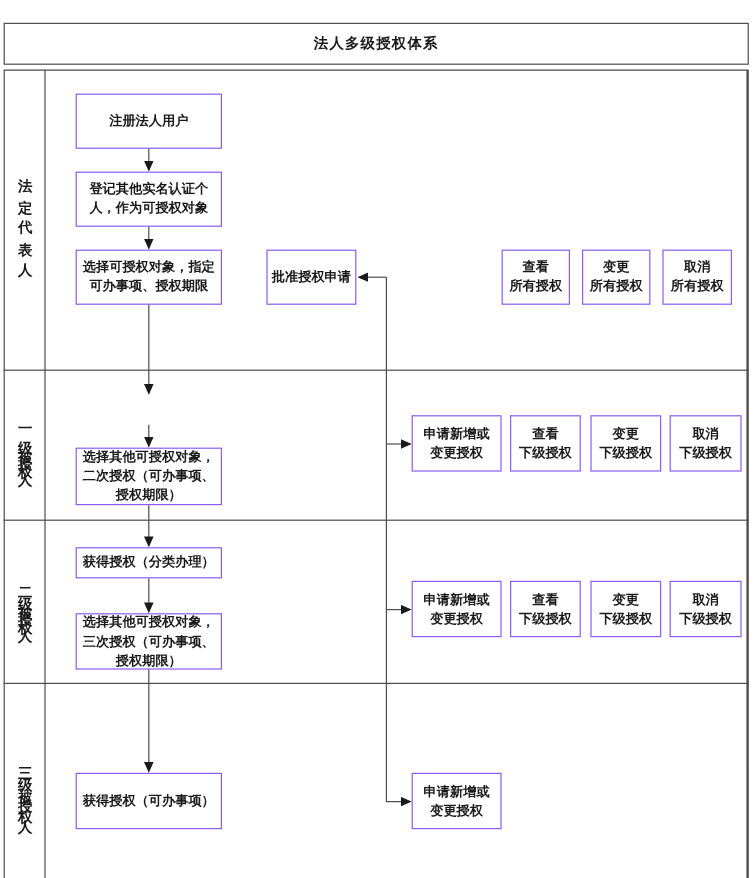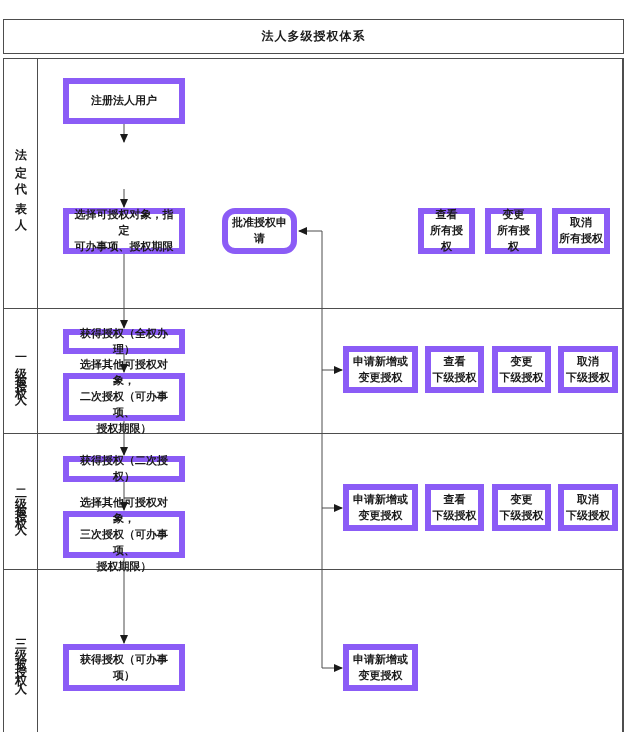--- a/index.html
+++ b/index.html
@@ -16,21 +16,21 @@
   .hline{position:absolute;height:1px;background:#4d4d4d;}
   .lane-label{
     position:absolute;left:4px;width:33px;display:flex;align-items:center;justify-content:center;
     font-size:12px;font-weight:700;
     writing-mode:vertical-lr;text-orientation:upright;
   }
   .ls-wide{letter-spacing:18px;}
   .ls-med{letter-spacing:7px;}
   .ls-med2{letter-spacing:9px;}
   .node{
-    position:absolute;border:6px solid #8b5cf6;background:#fff;box-sizing:border-box;
+    position:absolute;border:1px solid #8b5cf6;background:#fff;box-sizing:border-box;
     display:flex;align-items:center;justify-content:center;text-align:center;
     font-size:11px;font-weight:700;line-height:16px;white-space:pre-line;padding:1px;
   }
   svg.arrows{position:absolute;left:0;top:0;pointer-events:none;}
 </style>
 </head>
 <body>
 
 <div class="canvas">
 
@@ -45,44 +45,45 @@
   <div class="hline" style="left:3px;top:292px;width:621px;"></div>
   <div class="hline" style="left:3px;top:417px;width:621px;"></div>
   <div class="hline" style="left:3px;top:553px;width:621px;"></div>
 
   <div class="lane-label ls-wide" style="top:42px;height:250px;">法定代表人</div>
   <div class="lane-label ls-med" style="top:292px;height:125px;">一级被授权人</div>
   <div class="lane-label ls-med" style="top:417px;height:136px;">二级被授权人</div>
   <div class="lane-label ls-med2" style="top:553px;height:174px;">三级被授权人</div>
 
   <div class="node" style="left:63px;top:62px;width:122px;height:46px;">注册法人用户</div>
+  <div class="node" style="left:63px;top:127px;width:122px;height:46px;">登记其他实名认证个
+人，作为可授权对象</div>
   <div class="node" style="left:63px;top:192px;width:122px;height:46px;">选择可授权对象，指定
 可办事项、授权期限</div>
-  <div class="node" style="left:222px;top:192px;width:75px;height:46px;border-radius:13px;">批准授权申请</div>
+  <div class="node" style="left:222px;top:192px;width:75px;height:46px;">批准授权申请</div>
   <div class="node" style="left:418px;top:192px;width:57px;height:46px;">查看
 所有授权</div>
   <div class="node" style="left:485px;top:192px;width:57px;height:46px;">变更
 所有授权</div>
   <div class="node" style="left:552px;top:192px;width:58px;height:46px;">取消
 所有授权</div>
 
-  <div class="node" style="left:63px;top:313px;width:122px;height:25px;">获得授权（全权办理）</div>
   <div class="node" style="left:63px;top:357px;width:122px;height:48px;">选择其他可授权对象，
 二次授权（可办事项、
 授权期限）</div>
   <div class="node" style="left:343px;top:330px;width:75px;height:47px;">申请新增或
 变更授权</div>
   <div class="node" style="left:425px;top:330px;width:59px;height:47px;">查看
 下级授权</div>
   <div class="node" style="left:492px;top:330px;width:59px;height:47px;">变更
 下级授权</div>
   <div class="node" style="left:558px;top:330px;width:60px;height:47px;">取消
 下级授权</div>
 
-  <div class="node" style="left:63px;top:440px;width:122px;height:26px;">获得授权（二次授权）</div>
+  <div class="node" style="left:63px;top:440px;width:122px;height:26px;">获得授权（分类办理）</div>
   <div class="node" style="left:63px;top:495px;width:122px;height:47px;">选择其他可授权对象，
 三次授权（可办事项、
 授权期限）</div>
   <div class="node" style="left:343px;top:468px;width:75px;height:47px;">申请新增或
 变更授权</div>
   <div class="node" style="left:425px;top:468px;width:59px;height:47px;">查看
 下级授权</div>
   <div class="node" style="left:492px;top:468px;width:59px;height:47px;">变更
 下级授权</div>
   <div class="node" style="left:558px;top:468px;width:60px;height:47px;">取消

